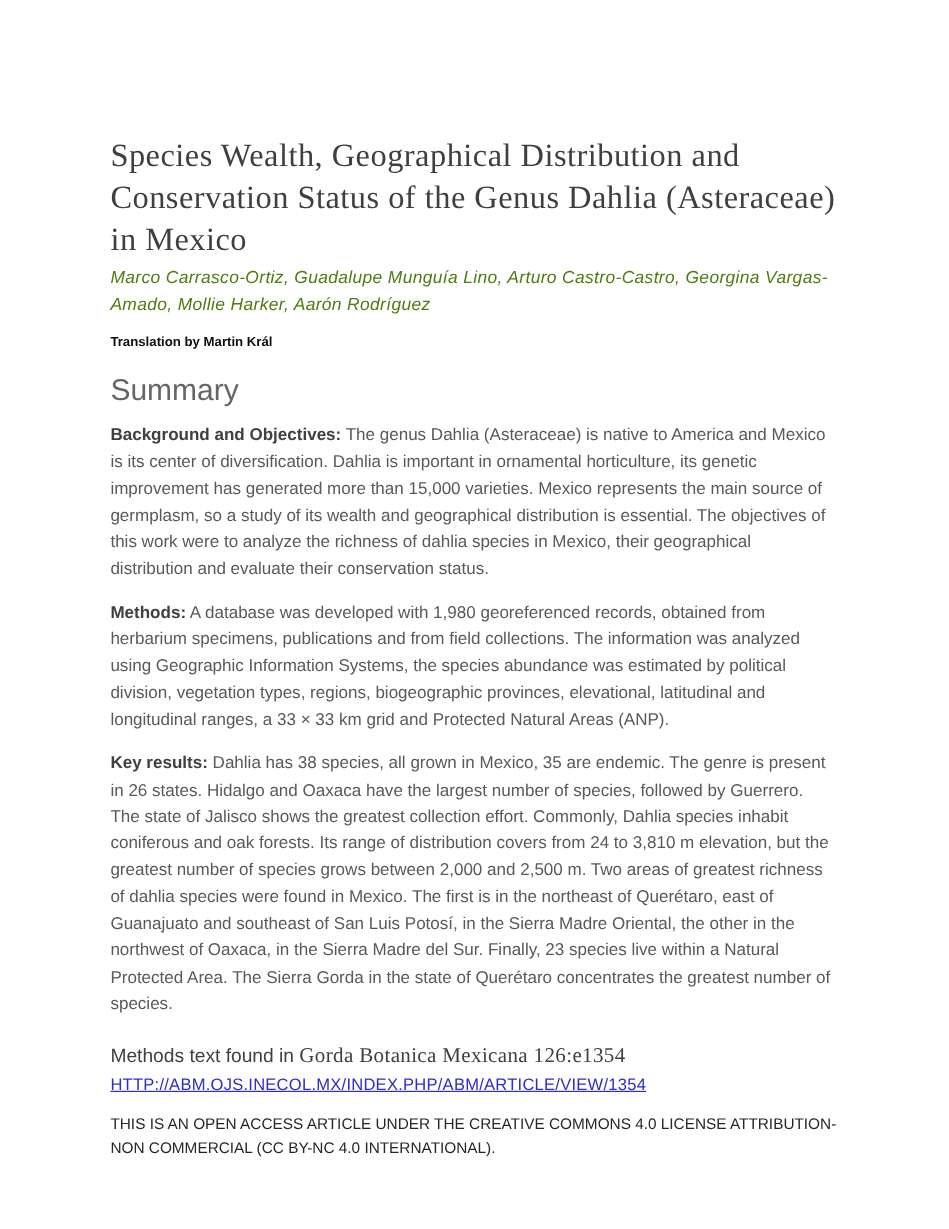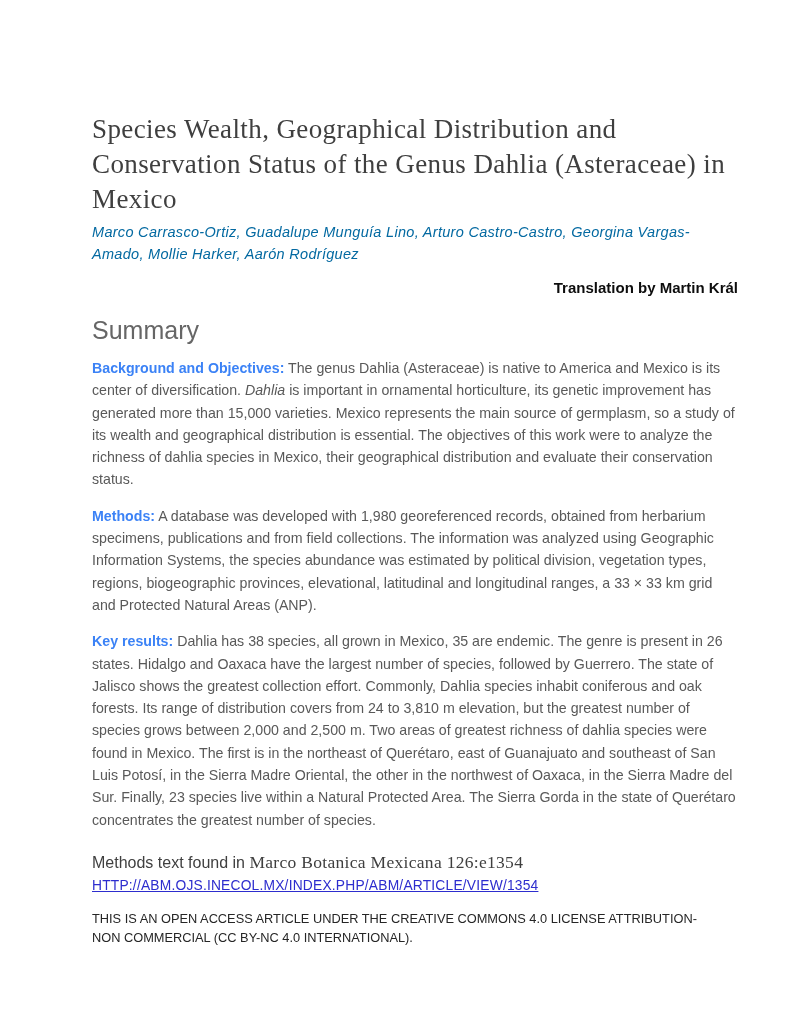--- a/index.html
+++ b/index.html
@@ -6,66 +6,65 @@
     margin: 0;
     padding: 0;
     background: #ffffff;
   }
   .page {
     position: relative;
     width: 791px;
     height: 1012px;
     background: #ffffff;
     box-sizing: border-box;
-    padding: 112px 53px 0 92px;
+    padding: 112px 94px 0 92px;
     font-family: "Liberation Sans", sans-serif;
     overflow: hidden;
   }
   .title {
     font-family: "Liberation Serif", "DejaVu Serif", serif;
     font-weight: 400;
     font-size: 27px;
     line-height: 35px;
     color: #3f3f3f;
     letter-spacing: 0.4px;
     margin: 0 0 5px 0;
   }
   .authors {
     font-style: italic;
     font-size: 14.5px;
     line-height: 21.5px;
-    color: #0369a1;
+    color: #4d7c0f;
     letter-spacing: 0.3px;
     margin: 0 0 12px 0;
   }
   .translation {
-    text-align: right;
+    text-align: left;
     font-weight: 700;
-    font-size: 15px;
+    font-size: 11px;
     color: #0d0d0d;
     margin: 14px 0 20px 0;
   }
   .summary-heading {
     font-weight: 400;
     font-size: 25px;
     color: #666666;
     margin: 20px 0 12px 0;
   }
   p.body-para {
     font-size: 14.2px;
     line-height: 22.3px;
     color: #595959;
     margin: 0 0 14px 0;
   }
   p.body-para .run-label {
     font-weight: 700;
-    color: #3b82f6;
+    color: #404040;
   }
   p.body-para .italic {
-    font-style: italic;
   }
   .footer-line {
     font-size: 16px;
     line-height: 22px;
     color: #3f3f3f;
     margin: 20px 0 0 0;
   }
   .journal-ref {
     font-family: "Liberation Serif", "DejaVu Serif", serif;
     font-size: 17.5px;
@@ -101,19 +100,19 @@
 
   <h2 class="summary-heading">Summary</h2>
 
   <p class="body-para"><span class="run-label">Background and Objectives:</span><span> The genus Dahlia (Asteraceae) is native to America and Mexico is its center of diversification. </span><span class="italic">Dahlia</span><span> is important in ornamental horticulture, its genetic improvement has generated more than 15,000 varieties. Mexico represents the main source of germplasm, so a study of its wealth and geographical distribution is essential. The objectives of this work were to analyze the richness of dahlia species in Mexico, their geographical distribution and evaluate their conservation status.</span></p>
 
   <p class="body-para"><span class="run-label">Methods:</span><span> A database was developed with 1,980 georeferenced records, obtained from herbarium specimens, publications and from field collections. The information was analyzed using Geographic Information Systems, the species abundance was estimated by political division, vegetation types, regions, biogeographic provinces, elevational, latitudinal and longitudinal ranges, a 33 × 33 km grid and Protected Natural Areas (ANP).</span></p>
 
   <p class="body-para"><span class="run-label">Key results:</span><span> Dahlia has 38 species, all grown in Mexico, 35 are endemic. The genre is present in 26 states. Hidalgo and Oaxaca have the largest number of species, followed by Guerrero. The state of Jalisco shows the greatest collection effort. Commonly, Dahlia species inhabit coniferous and oak forests. Its range of distribution covers from 24 to 3,810 m elevation, but the greatest number of species grows between 2,000 and 2,500 m. Two areas of greatest richness of dahlia species were found in Mexico. The first is in the northeast of Querétaro, east of Guanajuato and southeast of San Luis Potosí, in the Sierra Madre Oriental, the other in the northwest of Oaxaca, in the Sierra Madre del Sur. Finally, 23 species live within a Natural Protected Area. The Sierra Gorda in the state of Querétaro concentrates the greatest number of species.</span></p>
 
 
-  <p class="footer-line"><span>Methods text found in </span><span class="journal-ref">Marco Botanica Mexicana 126:e1354</span></p>
+  <p class="footer-line"><span>Methods text found in </span><span class="journal-ref">Gorda Botanica Mexicana 126:e1354</span></p>
 
   <a class="article-link" href="#">HTTP://ABM.OJS.INECOL.MX/INDEX.PHP/ABM/ARTICLE/VIEW/1354</a>
 
   <p class="license">THIS IS AN OPEN ACCESS ARTICLE UNDER THE CREATIVE COMMONS 4.0 LICENSE ATTRIBUTION-NON COMMERCIAL (CC BY-NC 4.0 INTERNATIONAL).</p>
 
 </div>
 
 </body></html>

